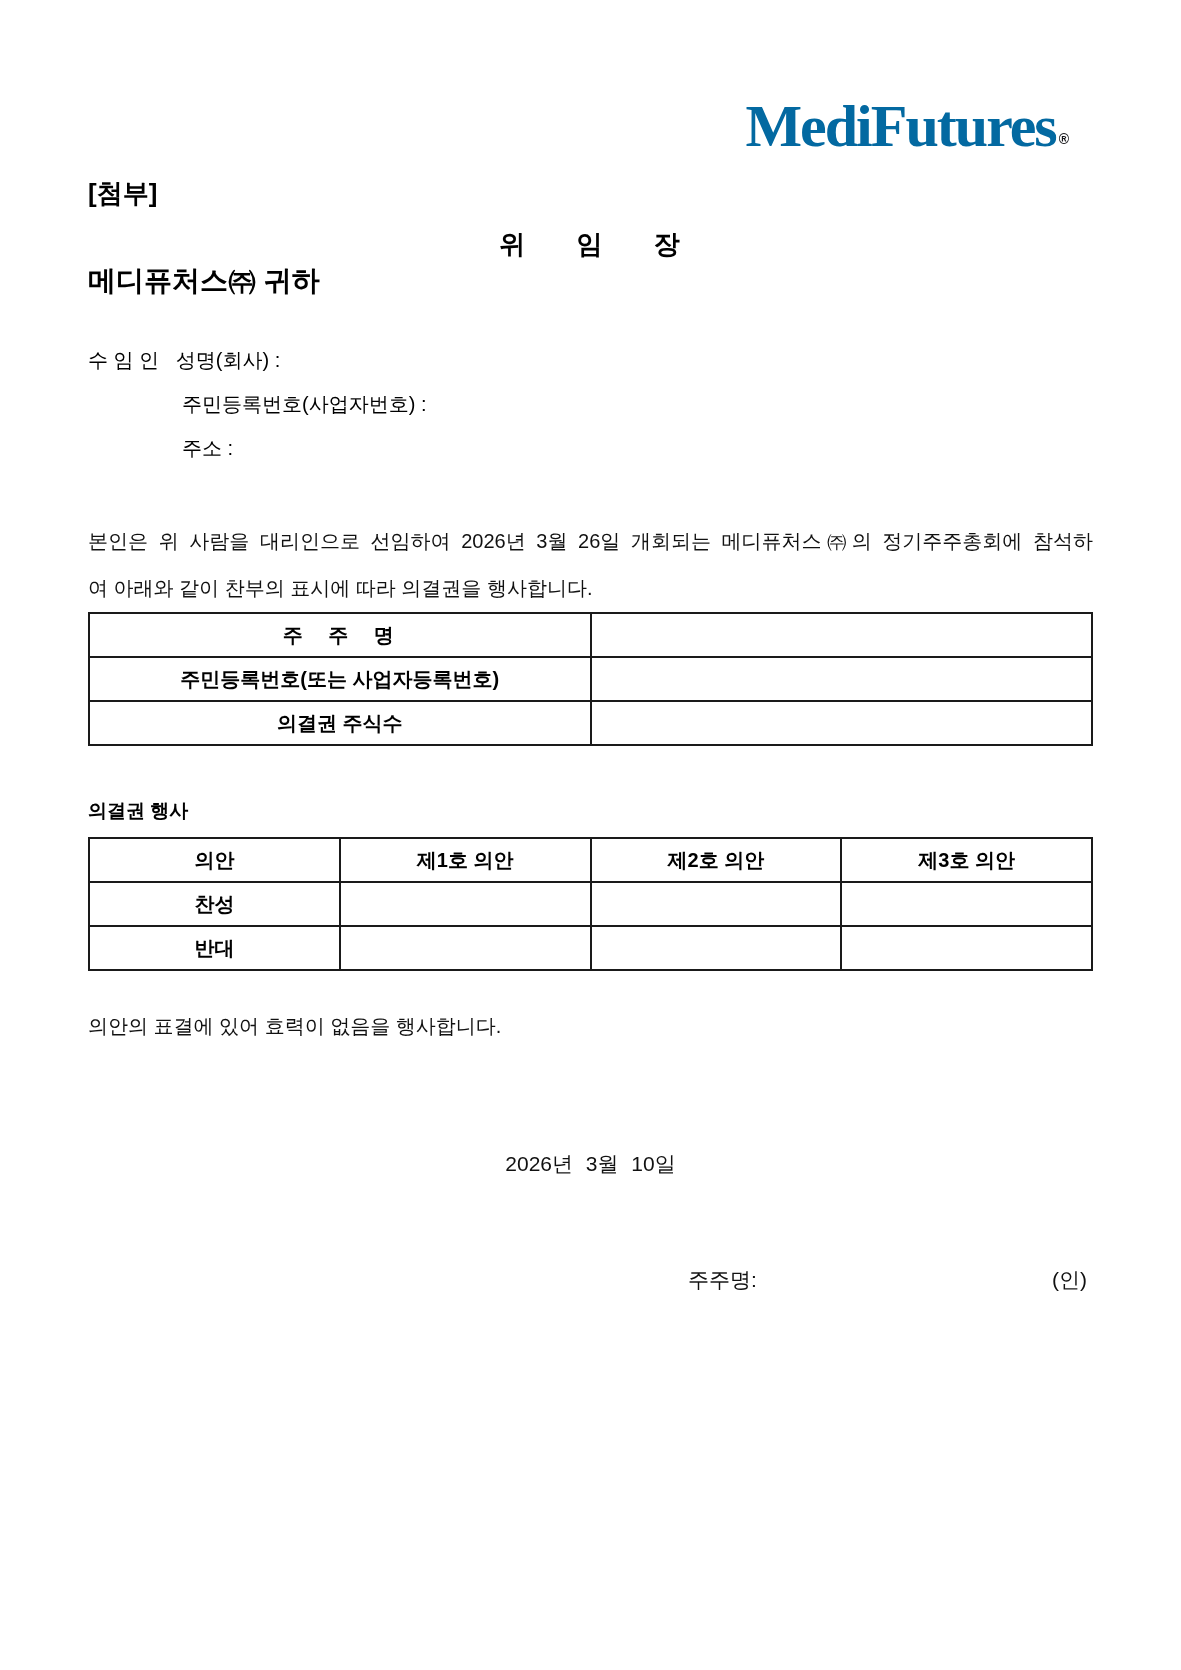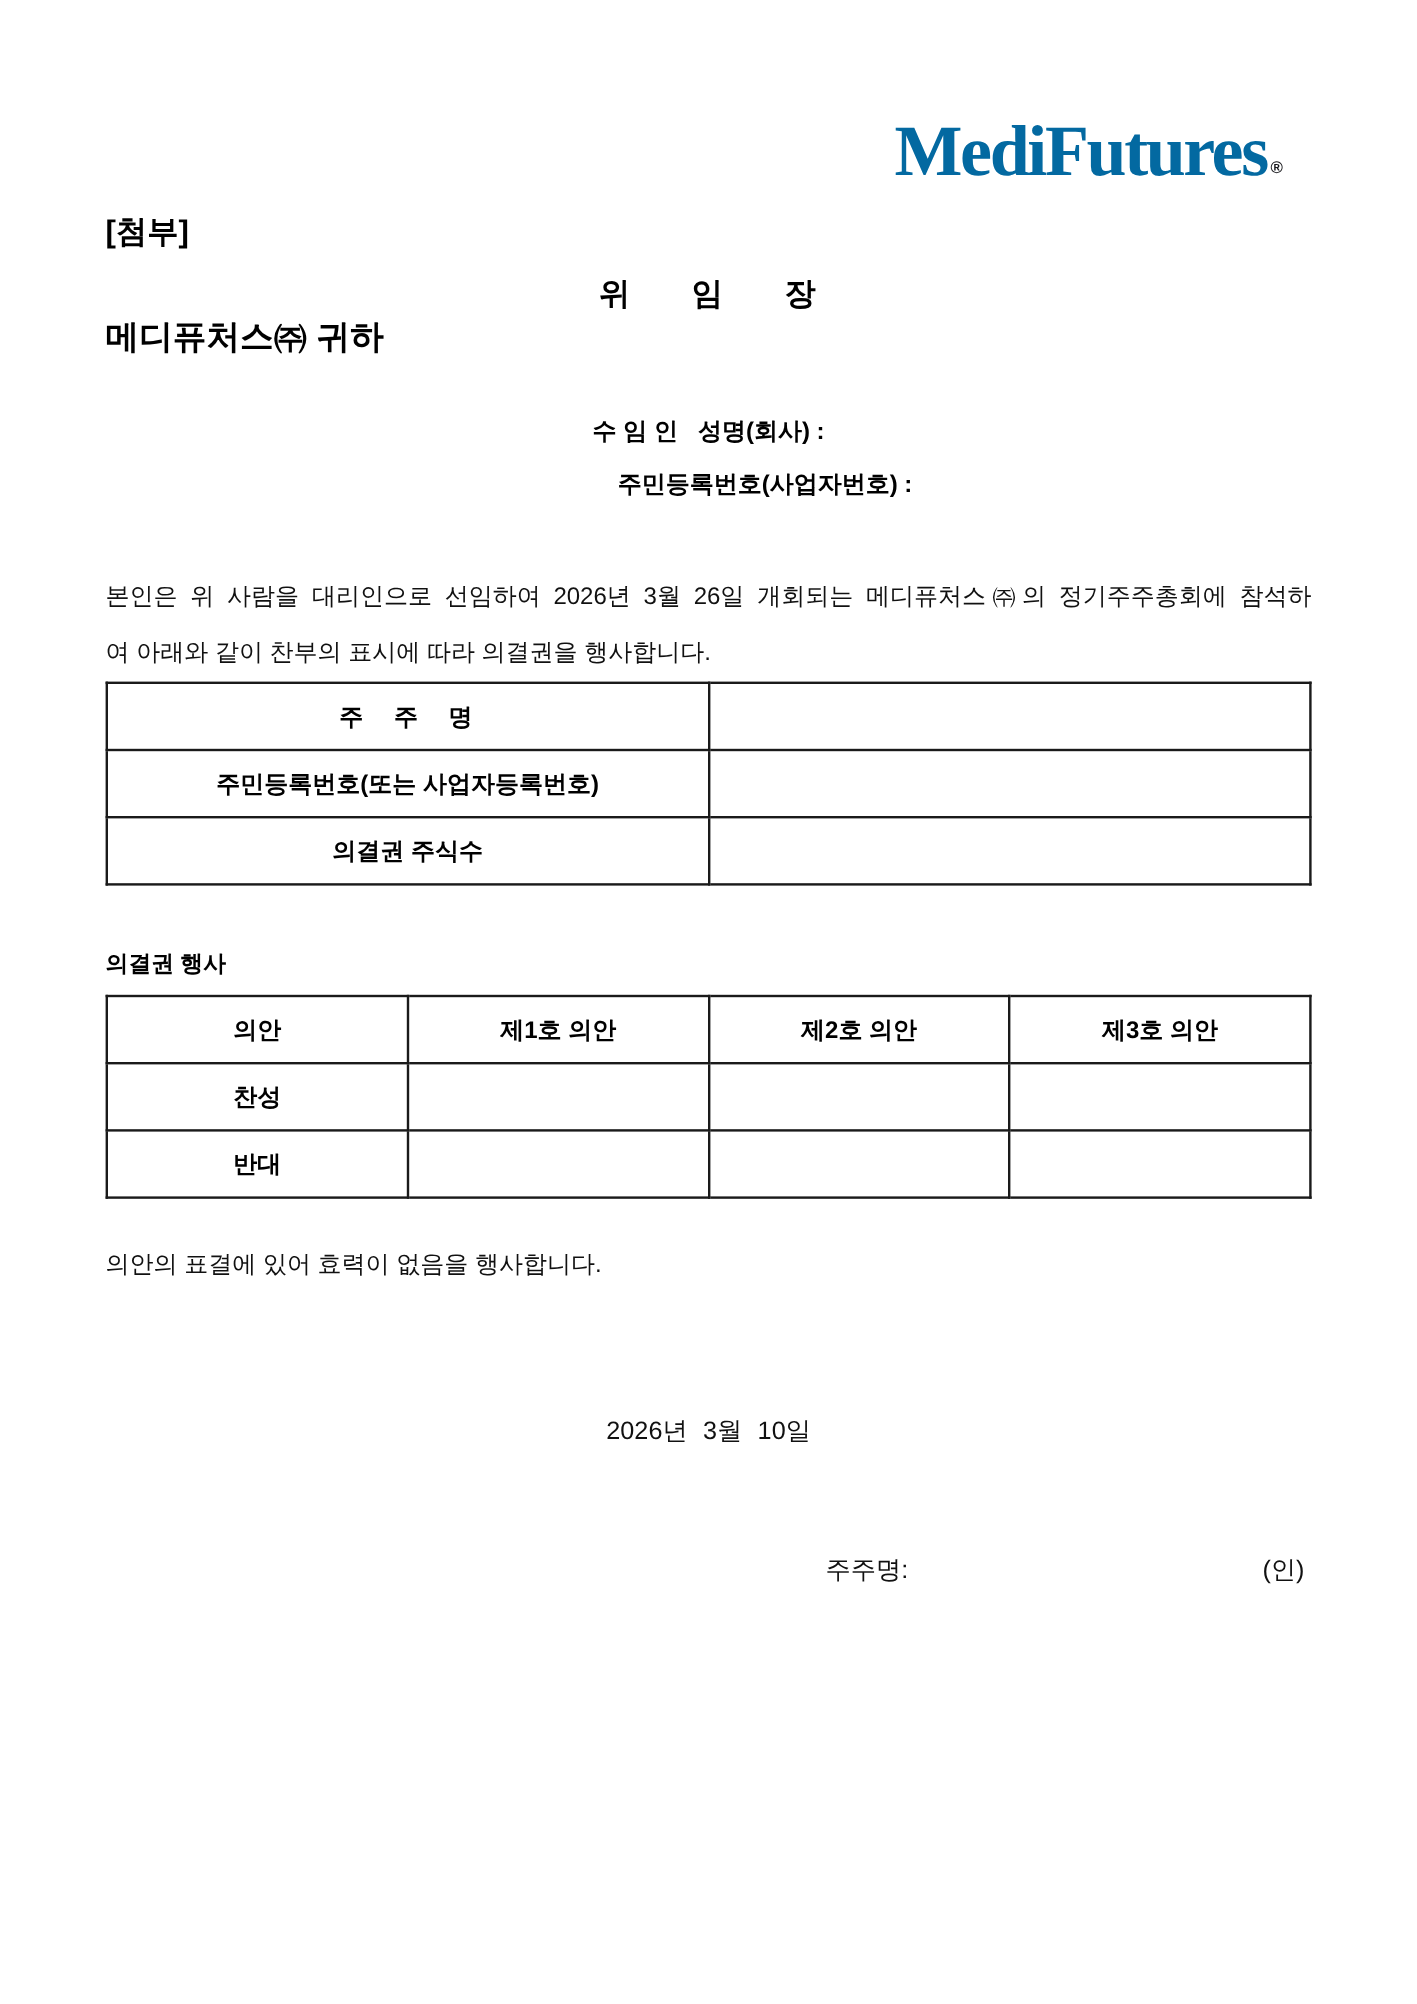--- a/index.html
+++ b/index.html
@@ -60,24 +60,23 @@
   }
 
   .addressee {
     font-size: 28px;
     font-weight: 700;
   }
 
   .agent-block { margin-top: 50px; }
   .agent-line {
     font-size: 20px;
-    font-weight: 700;
+    font-weight: 400;
     white-space: pre;
     line-height: 1.0;
-    text-align: center;
   }
   .agent-line + .agent-line { margin-top: 24px; }
   .agent-indent { padding-left: 94px; }
 
   
   .body-block {
     margin-top: 60px;
     font-size: 20px;
     line-height: 47px;
     color: #111;
@@ -88,21 +87,21 @@
   }
 
   
   table.doc-table {
     border-collapse: collapse;
     width: 1005px;
     table-layout: fixed;
   }
   table.doc-table td, table.doc-table th {
     border: 2px solid #1a1a1a;
-    height: 56px;
+    height: 44px;
     font-size: 20px;
     text-align: center;
     vertical-align: middle;
     padding: 0 6px;
   }
   .shareholder-table { margin-top: 0px; }
   .shareholder-table td.label-cell { font-weight: 700; width: 50%; }
   .shareholder-table td.value-cell { width: 50%; }
   .wide-spacing { word-spacing: 14px; letter-spacing: 3px; }
 
@@ -154,20 +153,21 @@
 
     <div class="attachment">[첨부]</div>
 
     <div class="doc-title">위 임 장</div>
 
     <div class="addressee">메디퓨처스㈜ 귀하</div>
 
     <div class="agent-block">
       <div class="agent-line">수 임 인   성명(회사) :</div>
       <div class="agent-line agent-indent">주민등록번호(사업자번호) :</div>
+      <div class="agent-line agent-indent">주소 :</div>
     </div>
 
     <div class="body-block">
       <div class="justify-line">본인은 위 사람을 대리인으로 선임하여 2026년 3월 26일 개회되는 메디퓨처스㈜의 정기주주총회에 참석하</div>
       <div>여 아래와 같이 찬부의 표시에 따라 의결권을 행사합니다.</div>
     </div>
 
     <table class="doc-table shareholder-table">
       <tbody>
         <tr>

